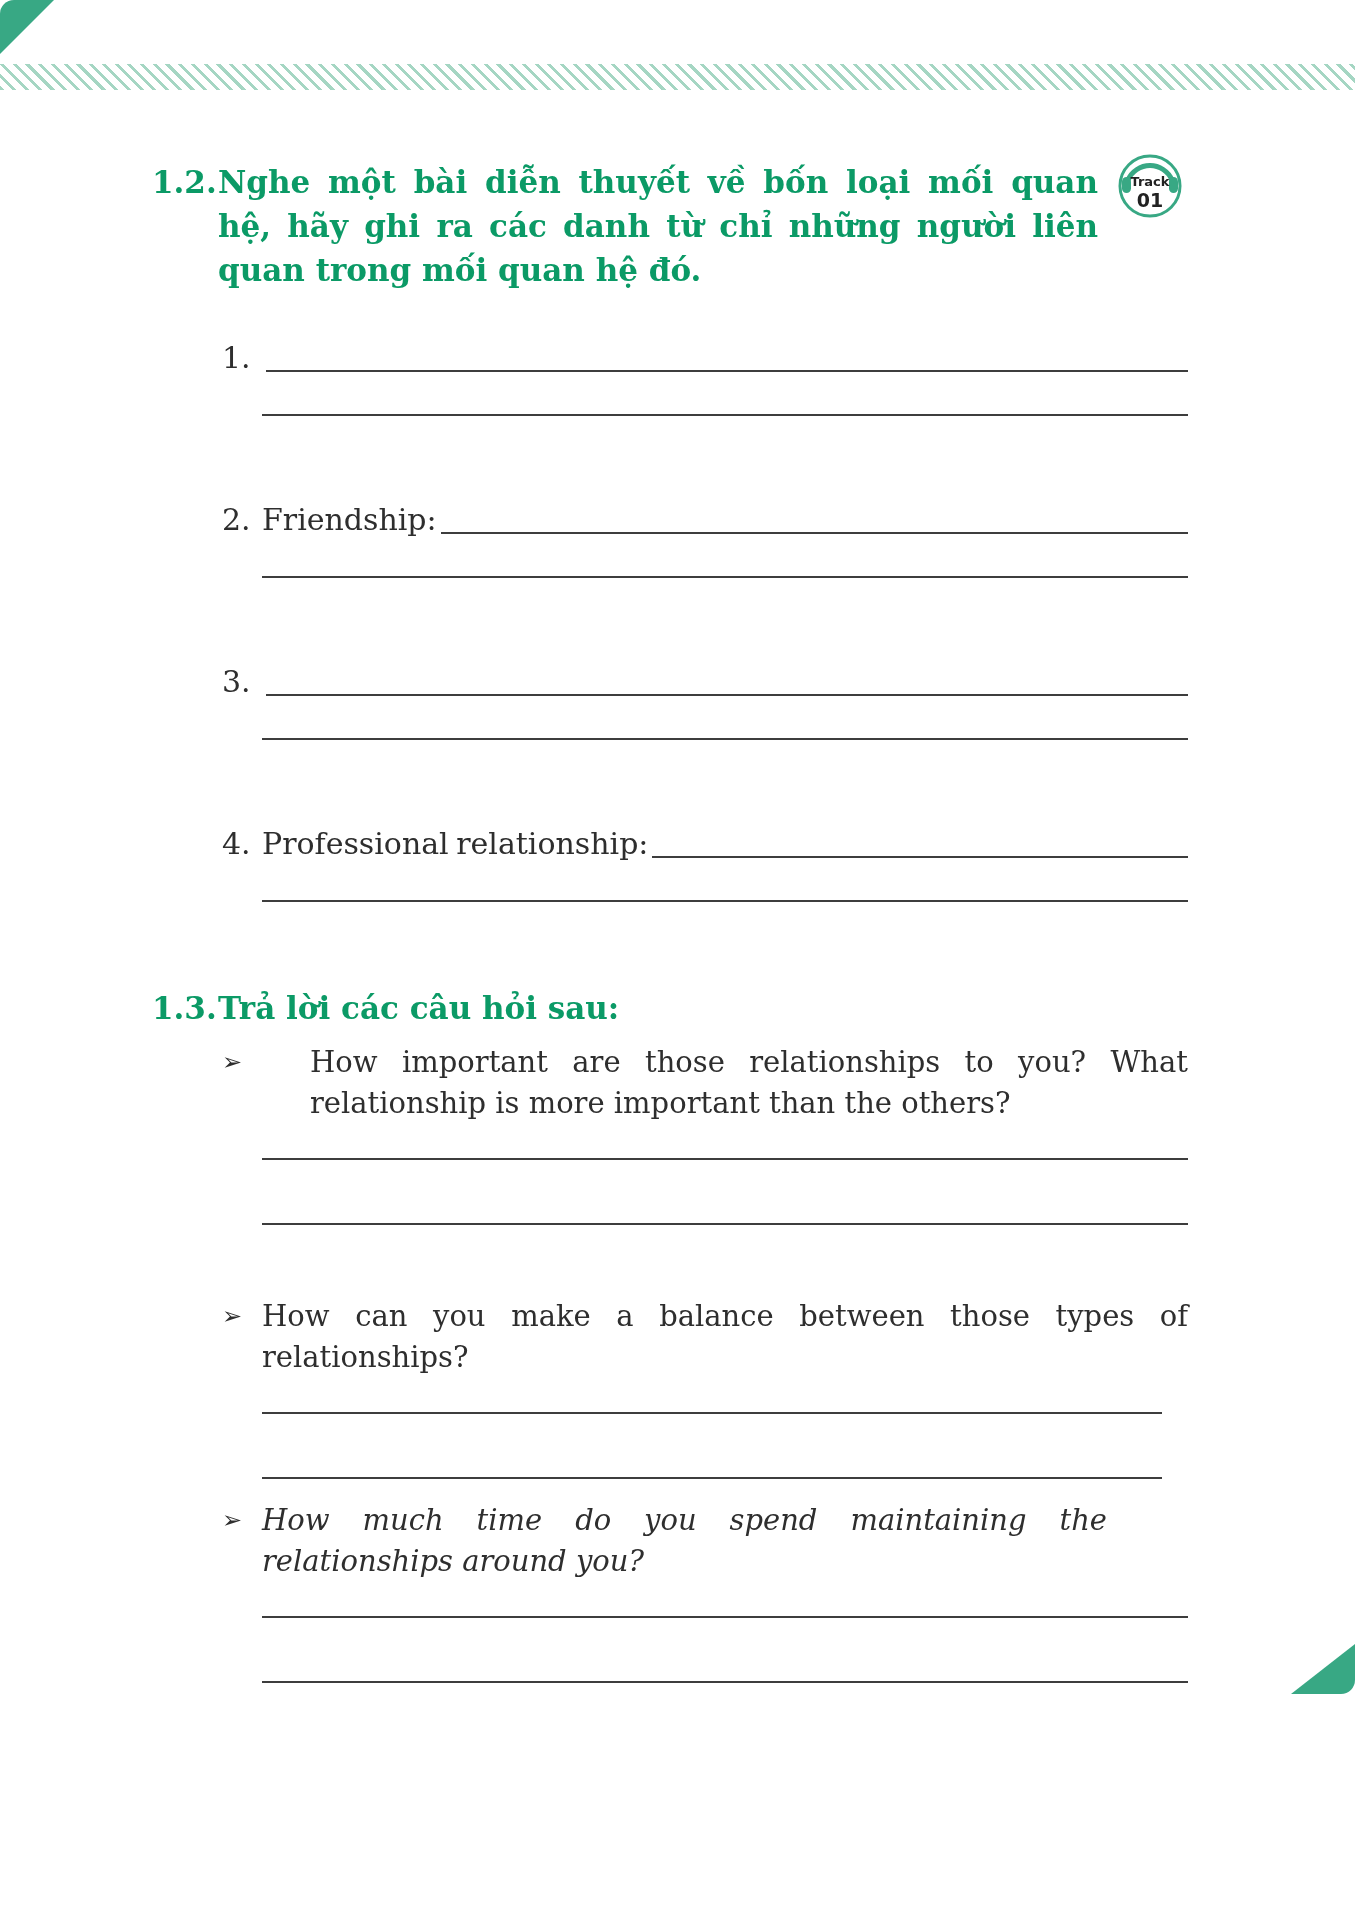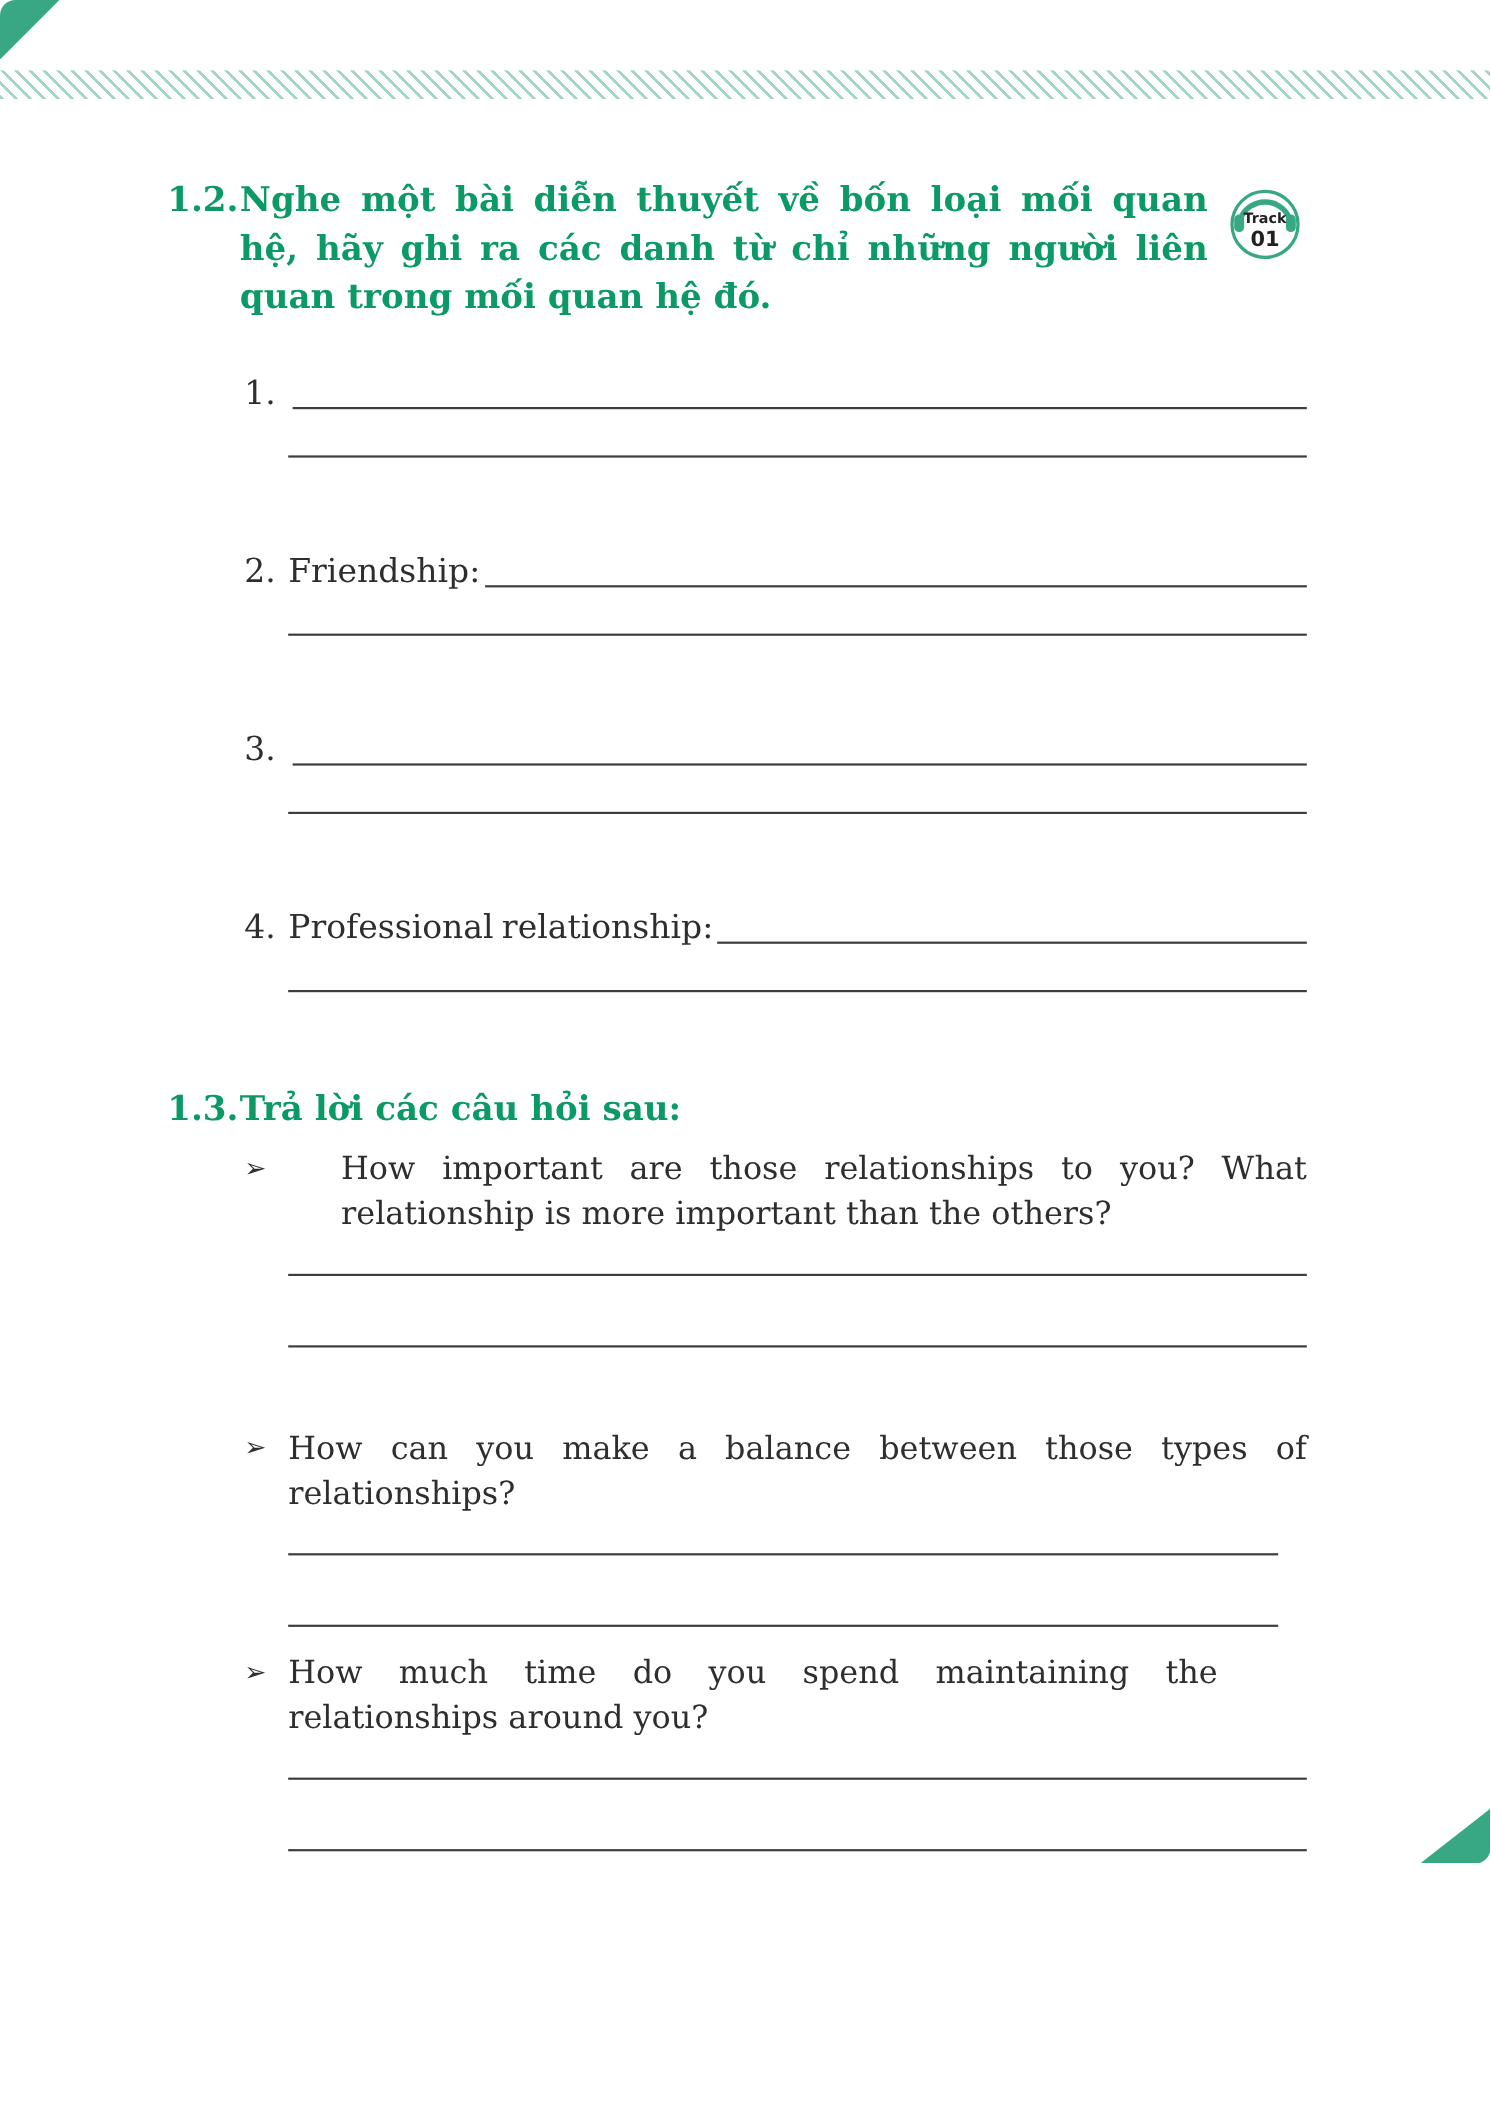--- a/index.html
+++ b/index.html
@@ -51,21 +51,21 @@
   .sec { position: absolute; display: flex; align-items: flex-start; color: var(--green_text, #0b9a66); font-weight: bold; }
   .sec-12 { left: 152px; top: 160px; width: 960px; }
   .sec-12 .sec-num { width: 66px; flex: 0 0 66px; font-size: 31px; line-height: 1.42; }
   .sec-12 .sec-text { width: 880px; font-size: 31px; line-height: 1.42; text-align: justify; }
   .sec-13 { left: 152px; top: 988px; align-items: center; }
   .sec-13 .sec-num { width: 66px; flex: 0 0 66px; font-size: 31px; line-height: 1.3; }
   .sec-13 .sec-text { font-size: 31px; line-height: 1.3; }
 
   
   .track {
-    position: absolute; left: 1112px; top: 162px;
+    position: absolute; left: 1112px; top: 144px;
     width: 76px; height: 80px;
   }
   .track svg { position: absolute; inset: 0; width: 76px; height: 80px; }
   .track .track-word {
     position: absolute; top: 30px; left: 0; width: 76px;
     text-align: center; font-family: "DejaVu Sans", sans-serif;
     font-size: 13px; font-weight: bold; color: #222;
   }
   .track .track-num {
     position: absolute; top: 45px; left: 0; width: 76px;
@@ -91,21 +91,21 @@
   .q-2 { top: 1296px; }
   .q-3 { top: 1500px; }
   .q-row { display: flex; align-items: flex-start; }
   .q-bullet {
     flex: 0 0 40px; font-family: "DejaVu Sans", sans-serif;
     font-size: 24px; line-height: 41px; color: #2e2e2e;
   }
   .q-text { font-size: 29px; line-height: 1.42; text-align: justify; }
   .q-1 .q-text { max-width: 940px; margin-left: 48px; }
   .q-2 .q-text { max-width: 966px; }
-  .q-3 .q-text { max-width: 845px; }
+  .q-3 .q-text { max-width: 845px; font-style: italic; }
   .q-line { margin-left: 40px; height: 0; border-bottom: 2px solid var(--line, #3d3d3d); }
   .q-line.l1 { margin-top: 34px; }
   .q-line.l2 { margin-top: 63px; }
   .q-2 .q-line { margin-right: 26px; }
 
   
   .footer {
     position: absolute; top: 1824px; left: 222px; right: 45px;
     display: flex; justify-content: flex-end; align-items: baseline;
     font-family: "DejaVu Sans Mono", monospace;

